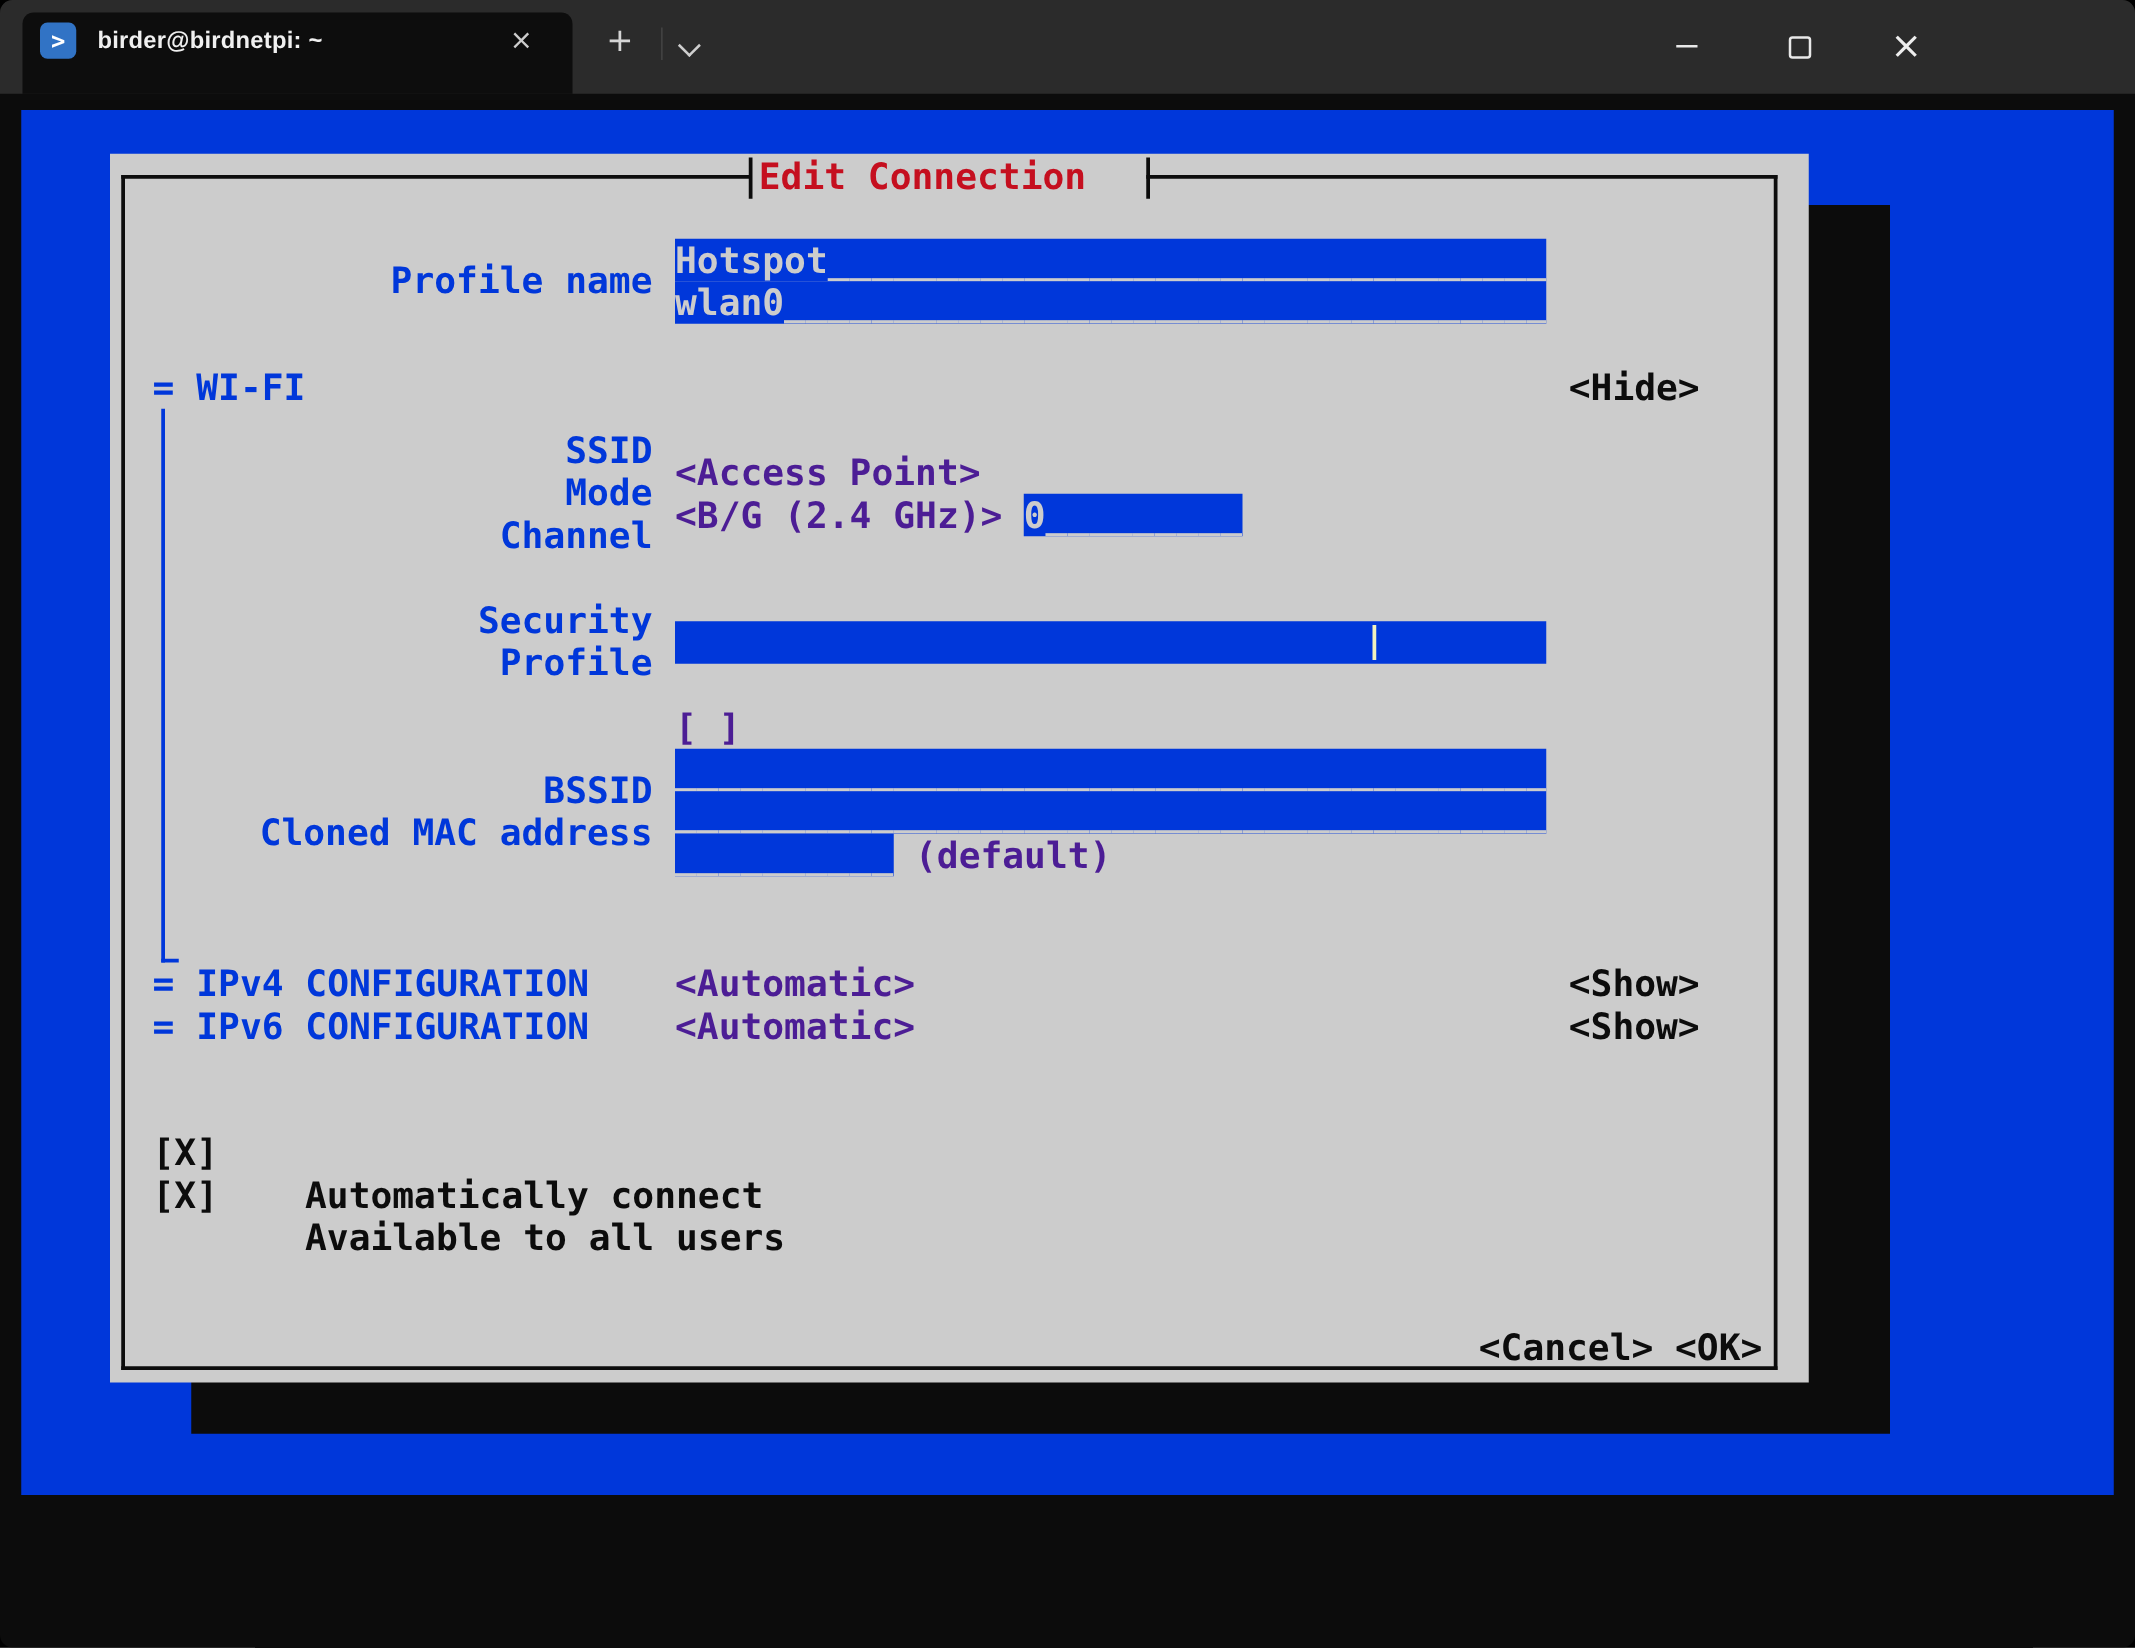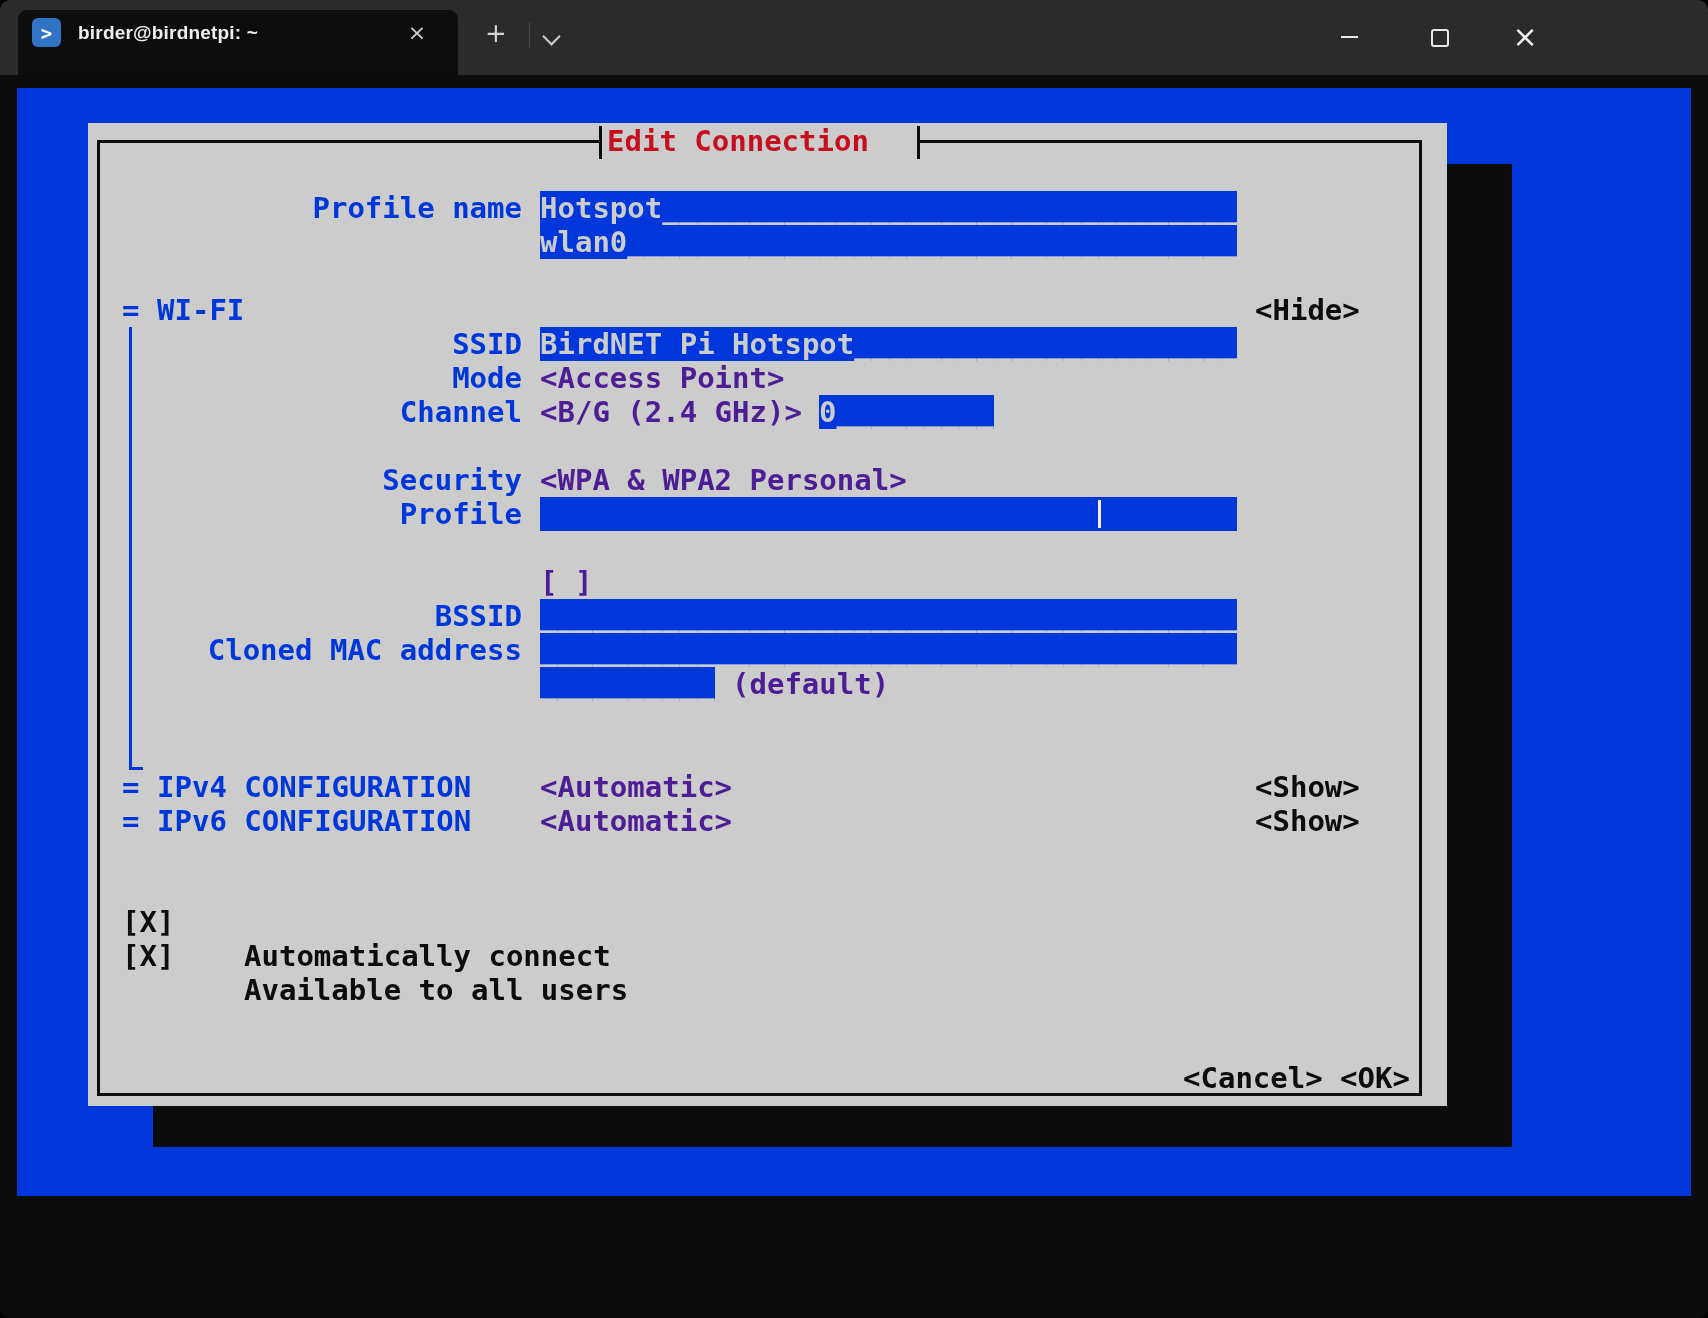--- a/index.html
+++ b/index.html
@@ -27,21 +27,21 @@
   .win-close{position:absolute;left:1508px;top:20px;width:34px;height:34px;color:#eeeeee;
        font:30px "DejaVu Sans",sans-serif;text-align:center;line-height:33px;}
   
   .screen{position:absolute;left:17px;top:88px;width:1674px;height:1108px;background:#0037DA;}
   .shadow{position:absolute;left:153px;top:164px;width:1359px;height:983px;background:#0c0c0c;}
   .dialog{position:absolute;left:88px;top:123px;width:1359px;height:983px;background:#cccccc;
        font:bold 29px "DejaVu Sans Mono",monospace;}
   .dialog *{position:absolute;white-space:pre;}
   .bline{background:#0c0c0c;}
   .row{height:34px;line-height:34px;}
-  .lbl{color:#0037DA;text-align:right;left:20px;width:414px;}
+  .lbl{color:#0037DA;text-align:right;left:20px;width:414px;margin-top:16px;}
   .mark{color:#0037DA;left:34px;}
   .sect{color:#0037DA;left:69px;}
   .val{color:#4c1d95;left:452px;}
   .fld{left:452px;background:#0037DA;color:#cccccc;overflow:hidden;}
   .side{color:#0c0c0c;left:1167px;}
   .treeline{left:41px;width:3px;background:#0037DA;}
   .treefoot{left:41px;width:14px;height:3px;background:#0037DA;}
   .title{left:519px;top:1px;width:280px;height:34px;line-height:34px;color:#C50F1F;}
   .cursor{width:3px;height:28px;top:3px;background:#f2f2bf;}
   .chk{color:#0c0c0c;left:34px;}
@@ -82,31 +82,29 @@
     <div class="row fld" style="top:68px;width:697px">Hotspot_________________________________</div>
     <div class="row fld" style="top:102px;width:697px">wlan0___________________________________</div>
 
     <div class="row mark" style="top:170px">=</div>
     <div class="row sect" style="top:170px">WI-FI</div>
     <div class="row side" style="top:170px">&lt;Hide&gt;</div>
     <div class="treeline" style="top:204px;height:443px"></div>
     <div class="treefoot" style="top:644px"></div>
 
     <div class="row lbl" style="top:204px">SSID</div>
-    <div class="row fld" style="top:204px;width:697px">BirdNET Pi Hotspot______________________</div>
 
     <div class="row lbl" style="top:238px">Mode</div>
     <div class="row val" style="top:238px">&lt;Access Point&gt;</div>
 
     <div class="row lbl" style="top:272px">Channel</div>
     <div class="row val" style="top:272px">&lt;B/G (2.4 GHz)&gt;</div>
     <div class="row fld" style="top:272px;left:731px;width:175px">0_________</div>
 
     <div class="row lbl" style="top:340px">Security</div>
-    <div class="row val" style="top:340px">&lt;WPA &amp; WPA2 Personal&gt;</div>
 
     <div class="row lbl" style="top:374px">Profile</div>
     <div class="row fld" style="top:374px;width:697px">
       
       <span class="cursor" style="left:558px"></span>
       
     </div>
 
     <div class="row val" style="top:408px">
       <span style="left:0">[ ]</span>

